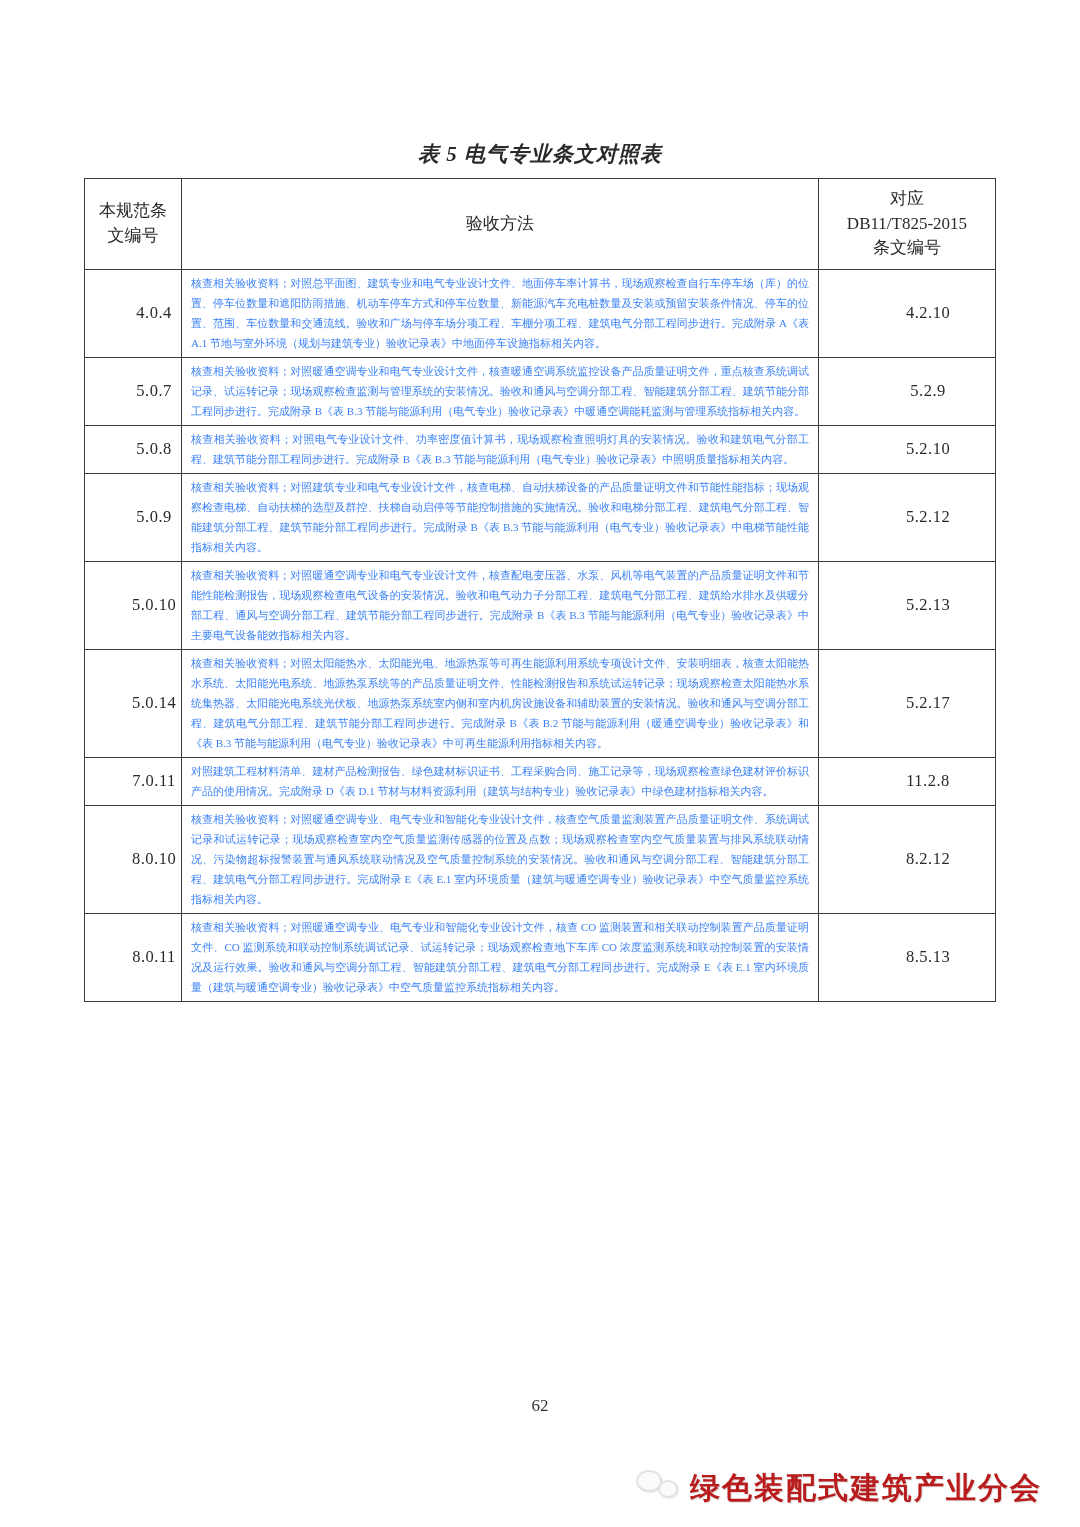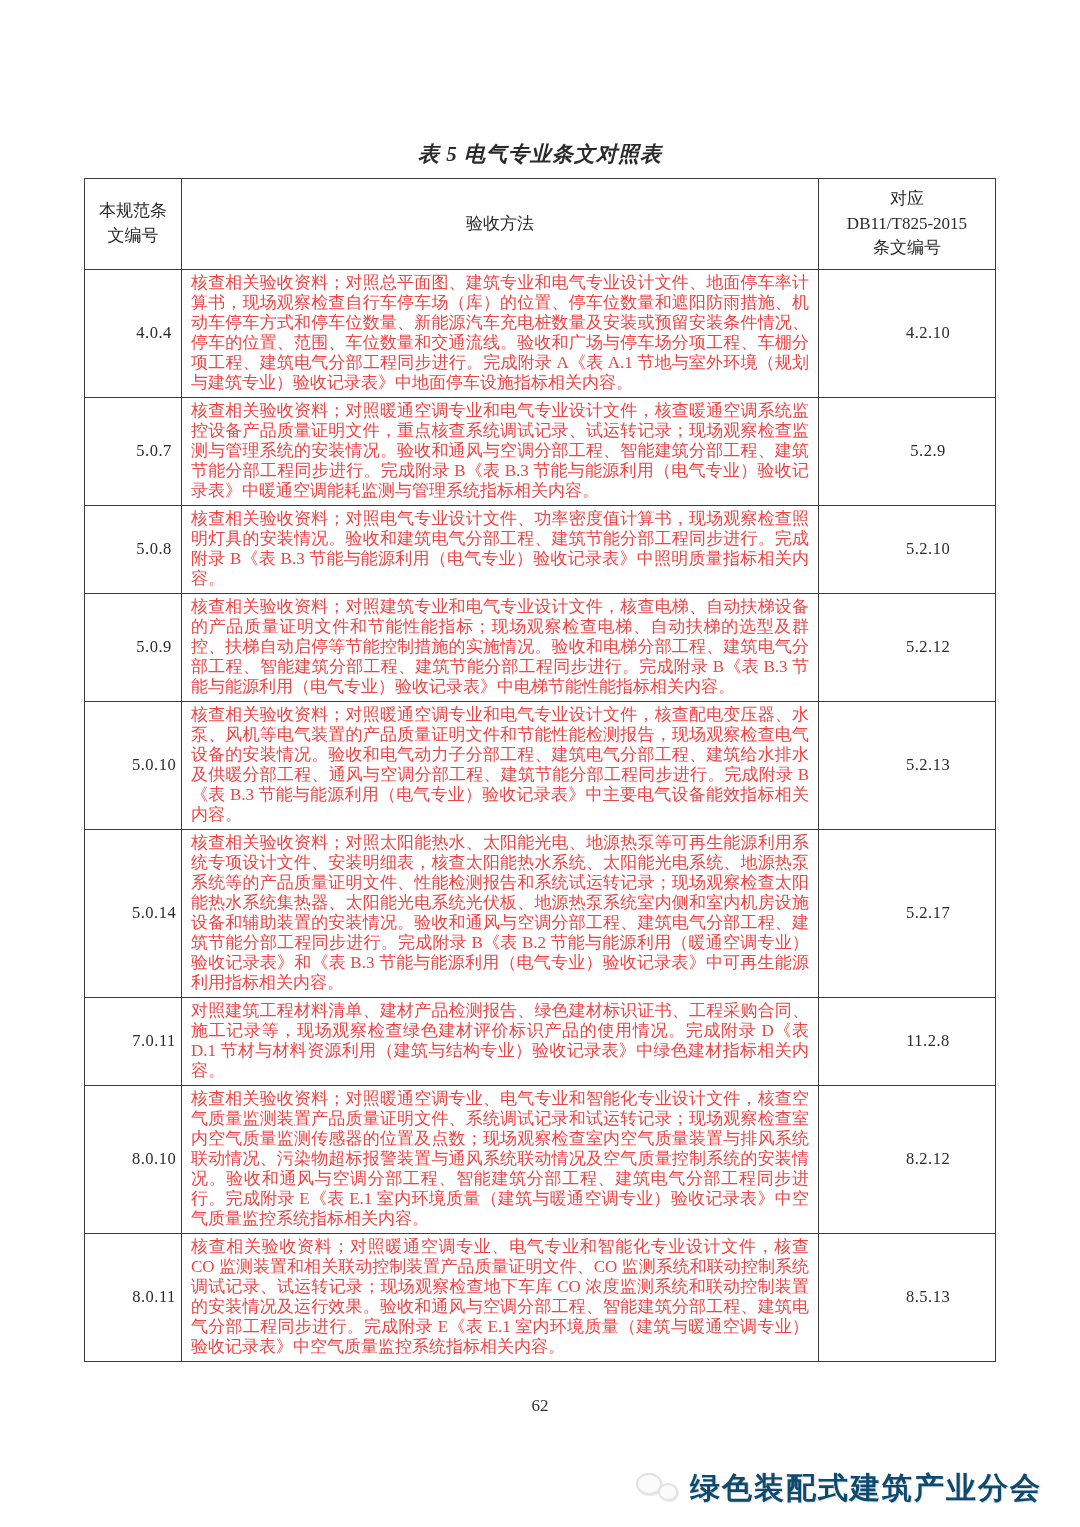--- a/index.html
+++ b/index.html
@@ -49,45 +49,45 @@
     color: #2a2a2a;
   }
   td.code-cell, td.ref-cell {
     text-align: center;
     font-size: 16.5px;
     letter-spacing: 0.5px;
     color: #2a2a2a;
     padding-left: 42px;
   }
   td.method-cell {
-    font-size: 17px;
+    font-size: 11px;
     line-height: 20px;
     text-align: justify;
     padding: 3px 9px 4px 9px;
     vertical-align: middle;
-    color: #ef4444;
+    color: #3b82f6;
     font-family: Liberation Serif, serif;
   }
   .page-number {
     position: absolute;
     top: 1396px;
     left: 0;
     width: 1080px;
     text-align: center;
     font-size: 17px;
     color: #333333;
   }
   .watermark {
     position: absolute;
     top: 1468px;
     right: 38px;
     display: flex;
-    align-items: flex-end;
+    align-items: flex-start;
     gap: 10px;
-    color: #0c4a6e;
+    color: #b91c1c;
     text-shadow: 1px 1px 1px #dcdcdc, -1px -1px 1px #ffffff;
     font-size: 30px;
     font-weight: bold;
     letter-spacing: 2px;
     user-select: none;
   }
   .watermark .wm-icon {
     width: 44px;
     height: 38px;
     position: relative;

